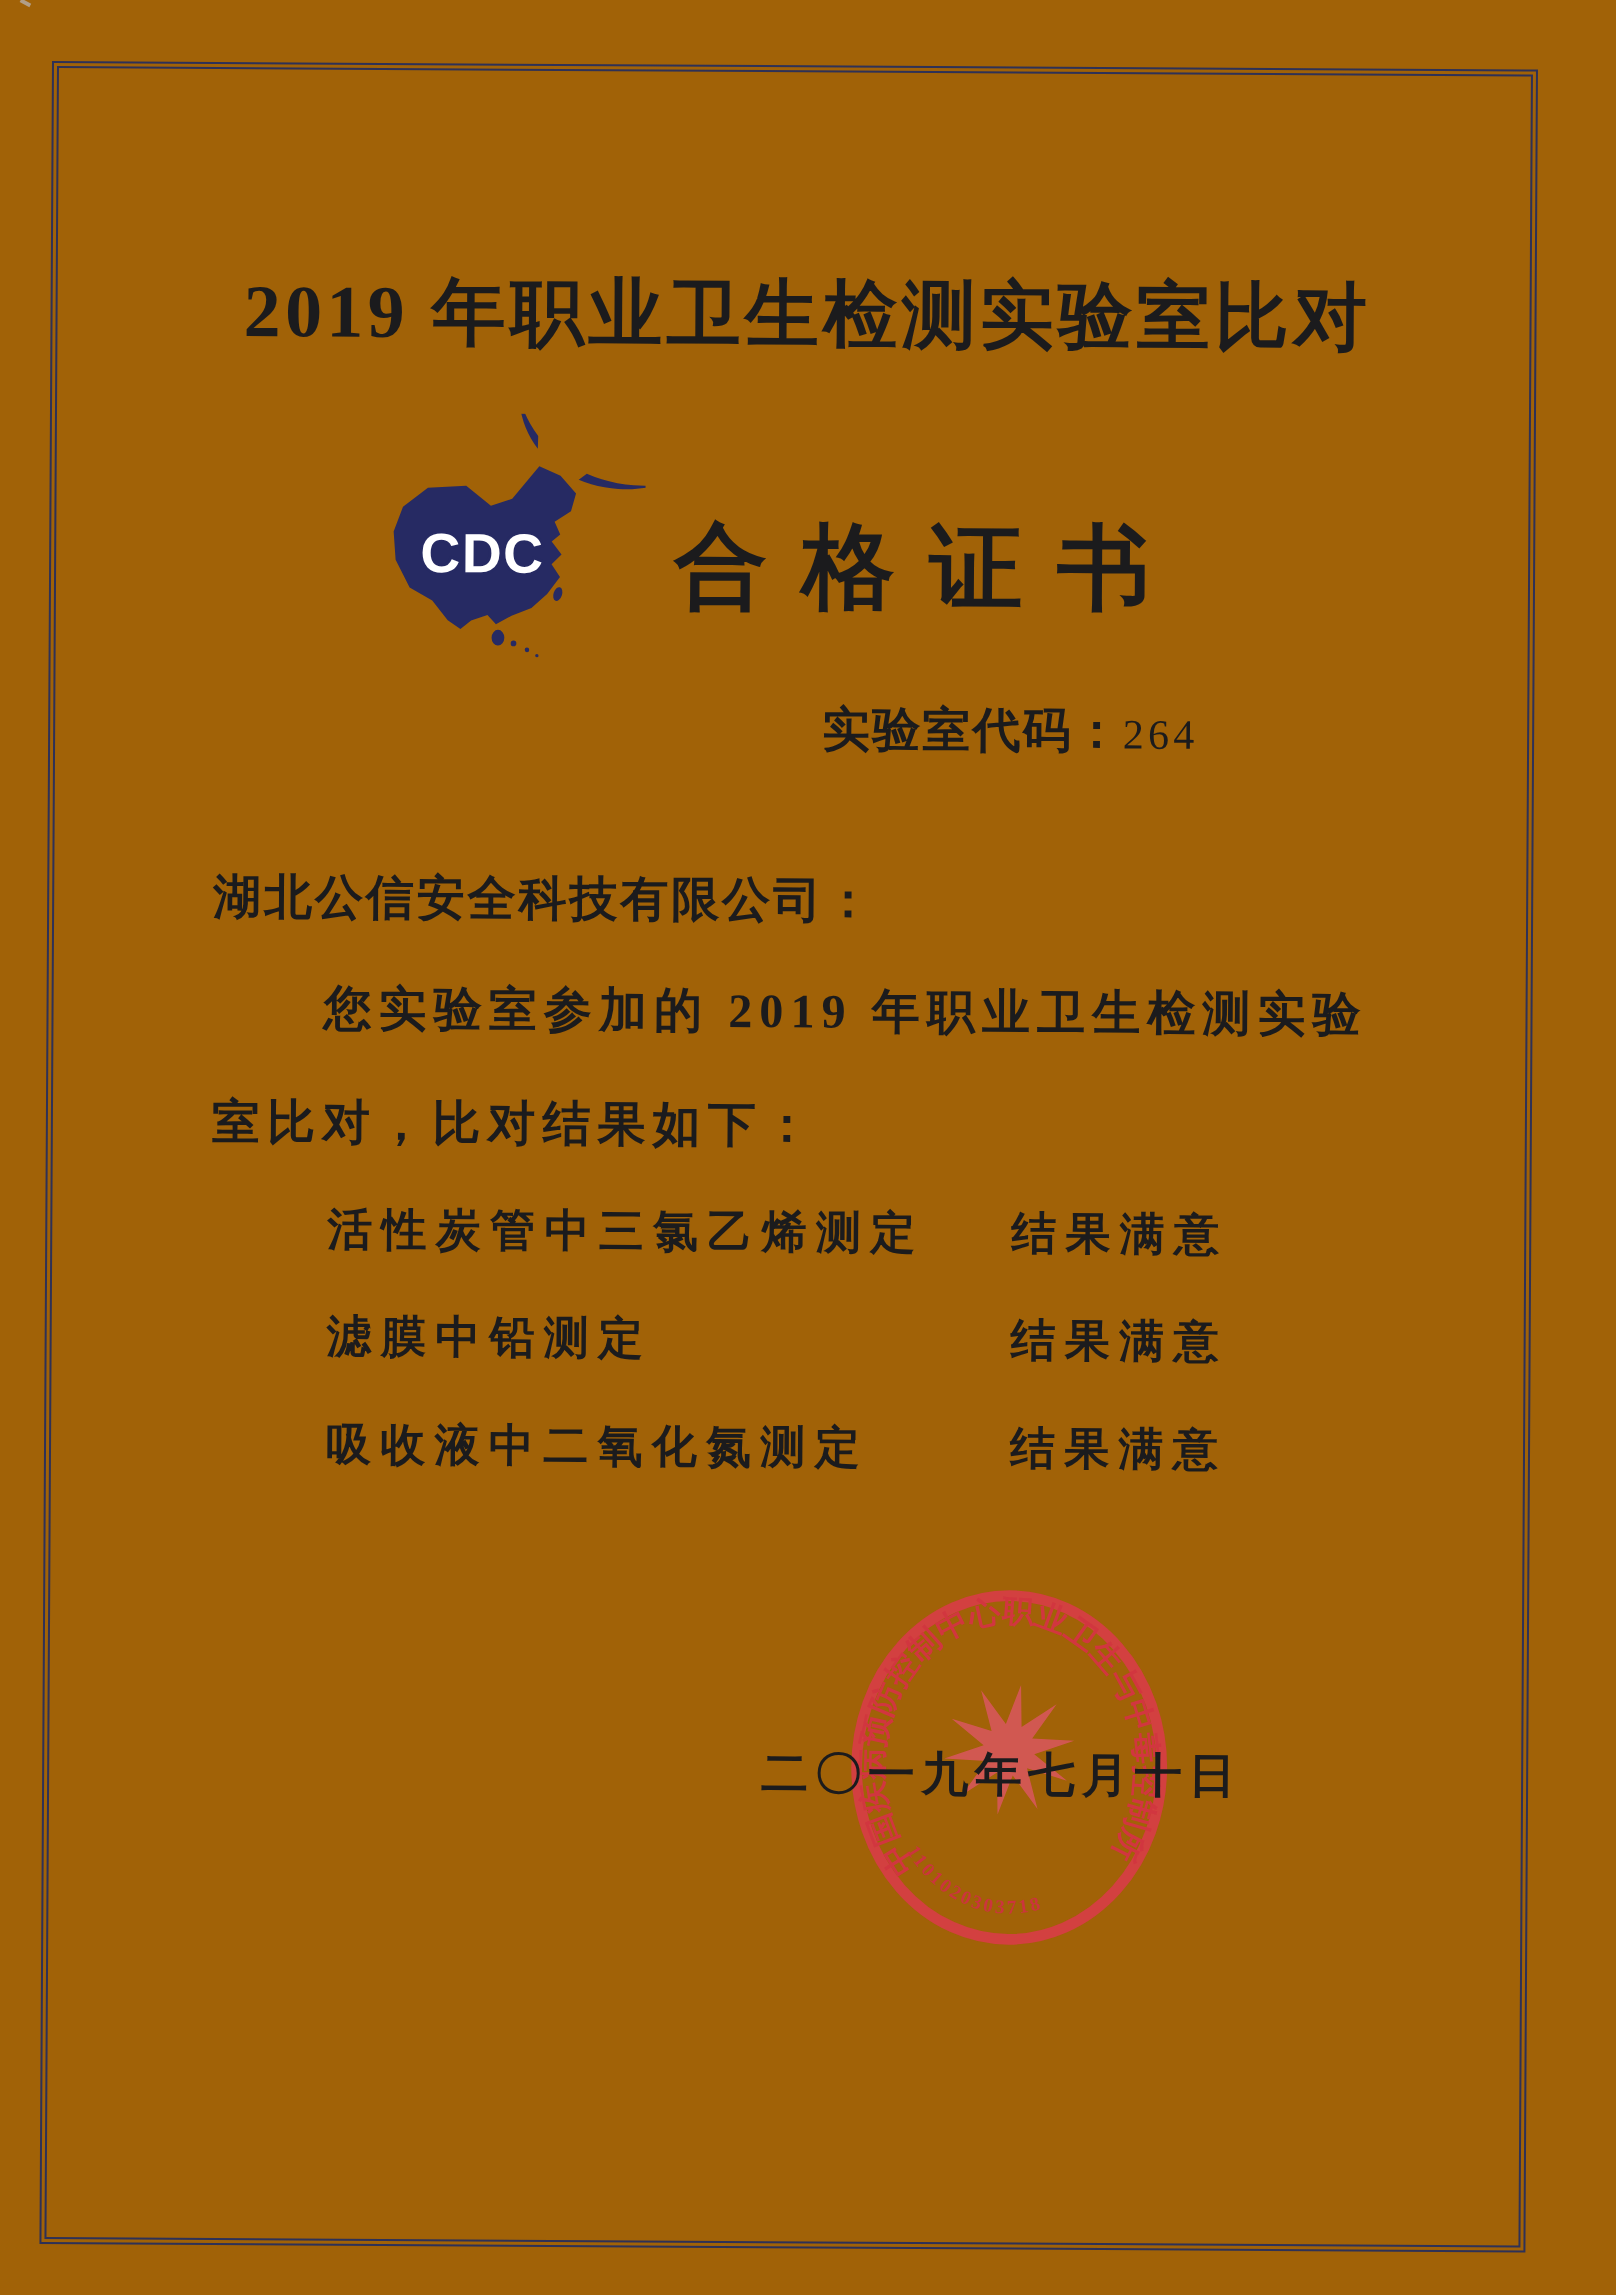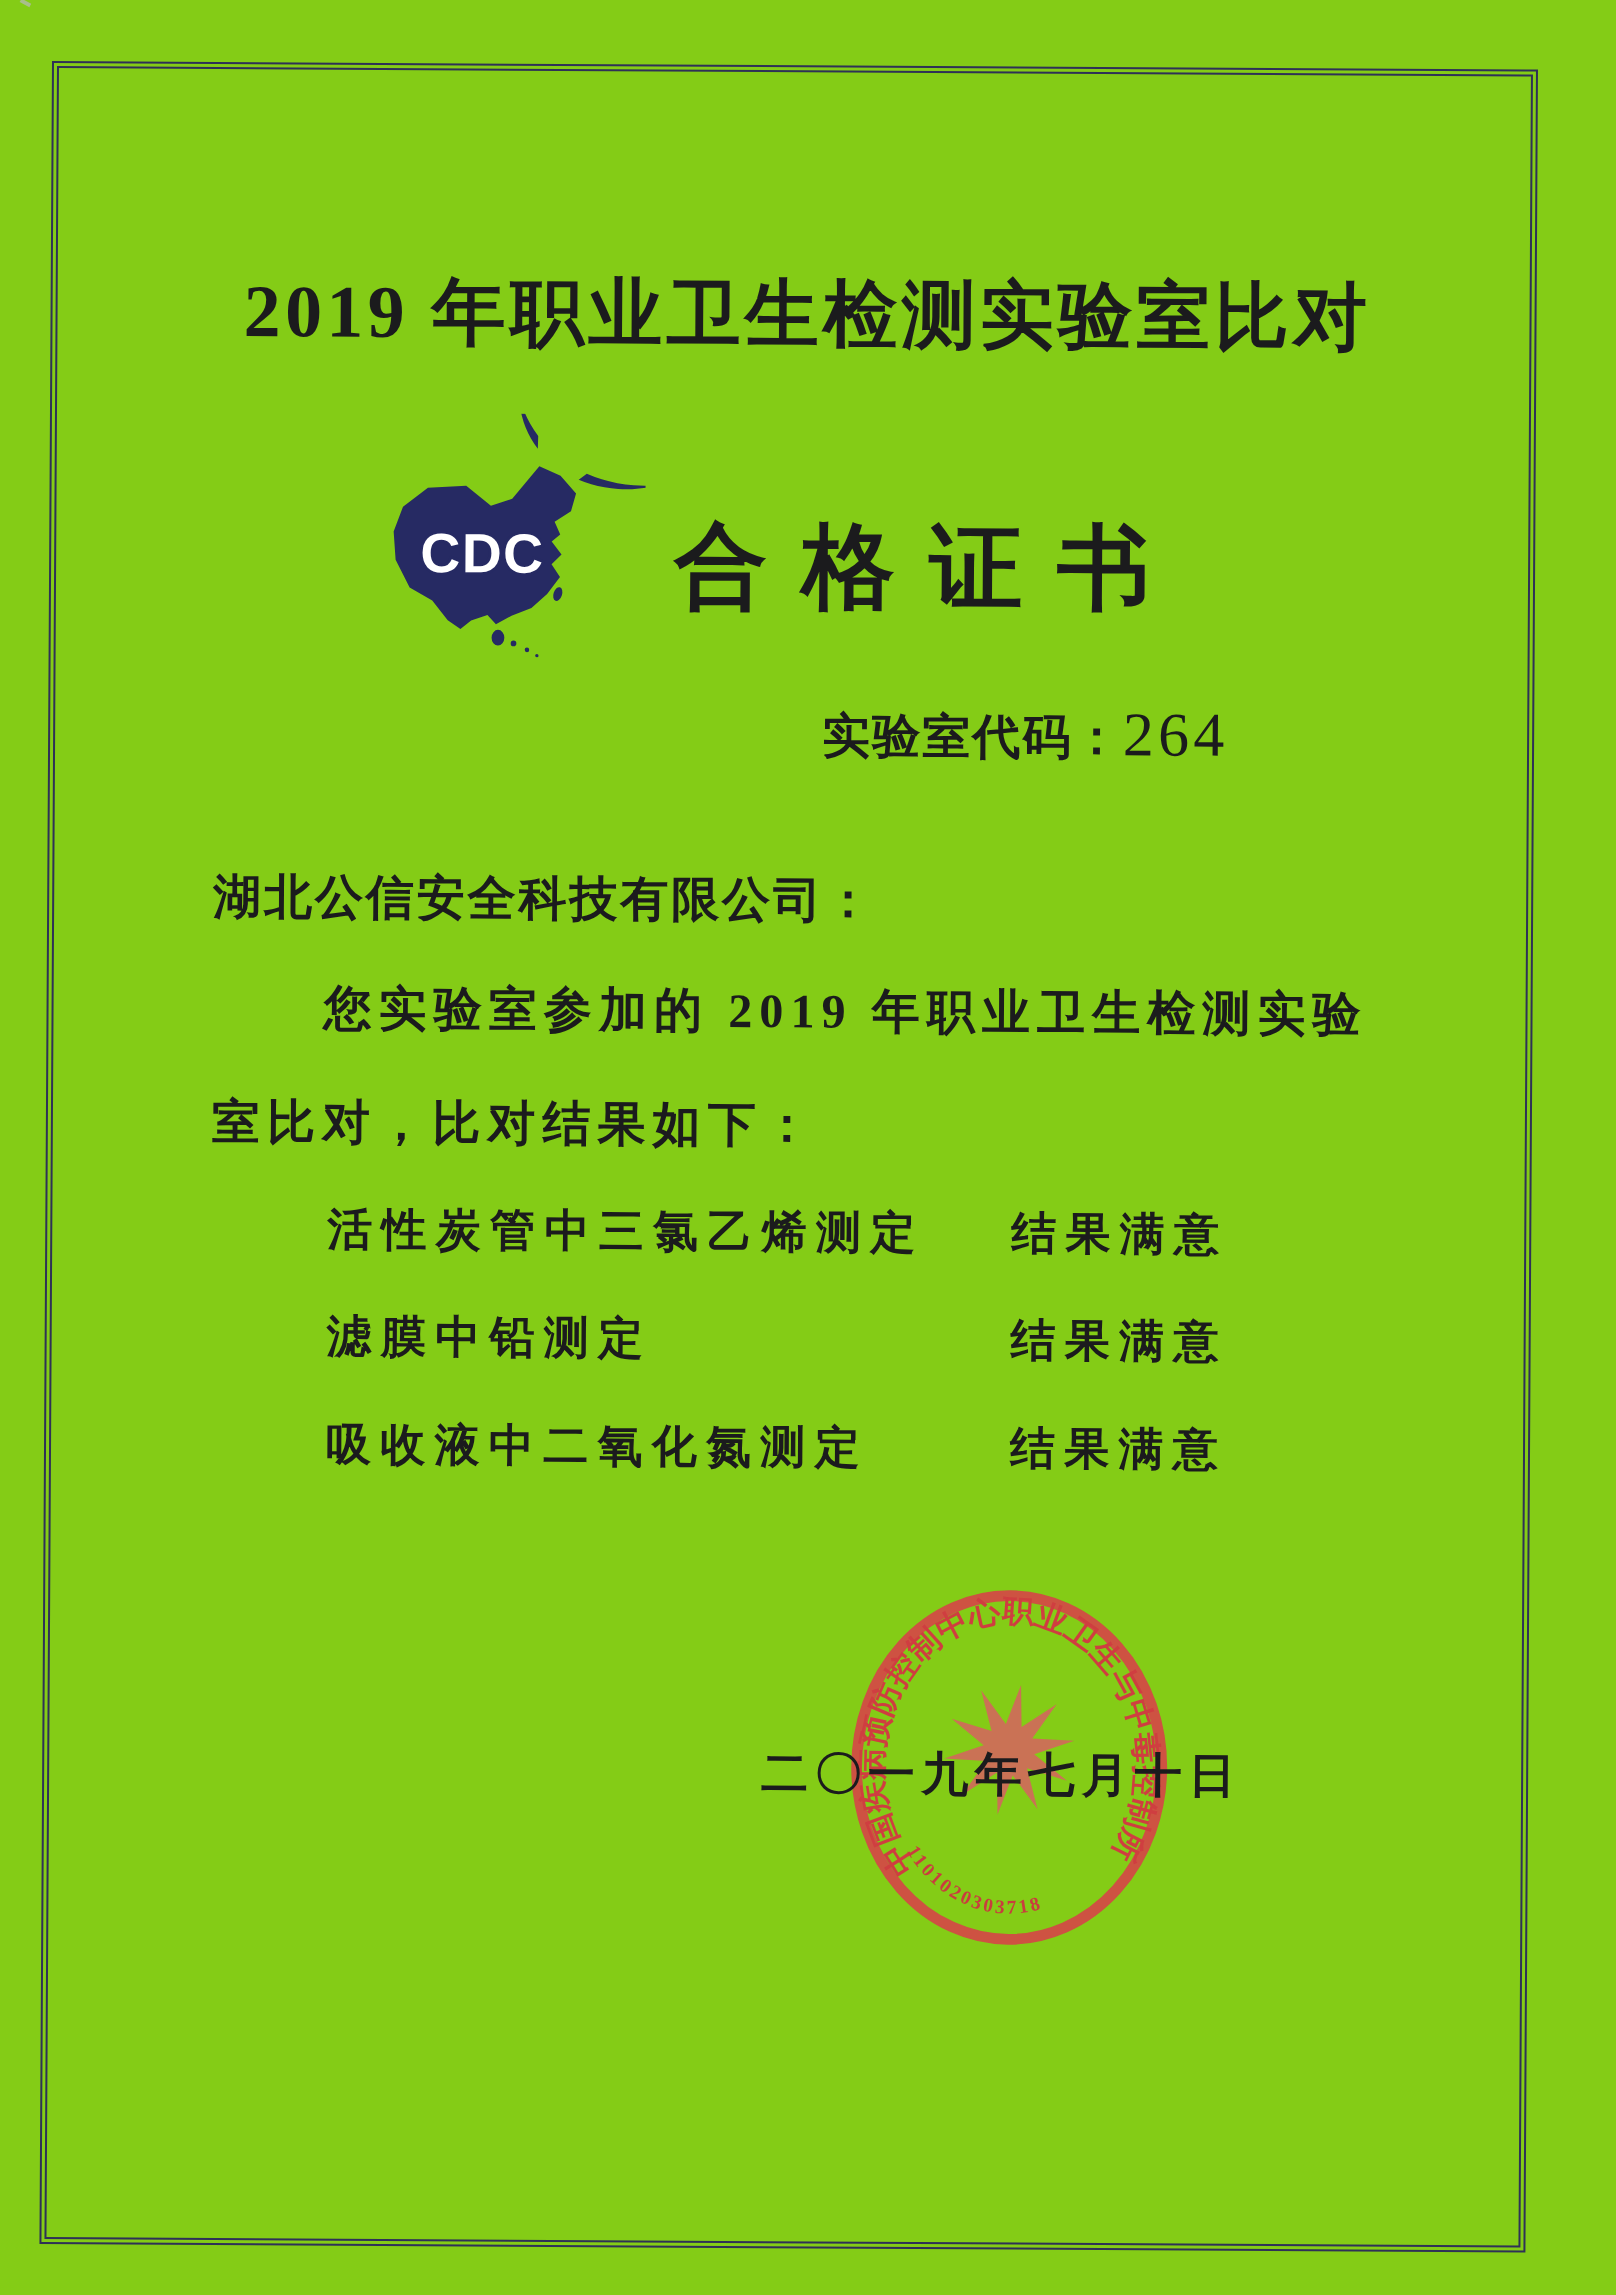--- a/index.html
+++ b/index.html
@@ -2,21 +2,21 @@
 <html style="font-size:11.4px"><head>
 <meta charset="utf-8">
 <style>
   html,body{margin:0;padding:0;}
   body{
     width:1617px;height:2295px;position:relative;overflow:hidden;
     background:#fcfbf9;
     font-family:"Liberation Serif","DejaVu Serif",serif;
     color:#1b1b1d;
   }
-  .sheet{position:absolute;inset:0;background:#84cc16;}
+  .sheet{position:absolute;inset:0;background:#a16207;}
   .rot{position:absolute;inset:0;transform:rotate(0.33deg);transform-origin:52px 63px;}
 
   
   .frame{
     position:absolute;left:52px;top:61px;width:1486px;height:2183px;
     border:2.1px solid #2e3157;box-sizing:border-box;
   }
   .frame-inner{
     position:absolute;inset:2.9px;border:2.1px solid #2e3157;
   }
@@ -25,21 +25,21 @@
 
   .title{
     left:96px;top:261px;width:1426px;text-align:center;
     font-size:74px;font-weight:bold;letter-spacing:4.3px;
   }
   .heading{
     left:677px;top:500px;
     font-size:93px;font-weight:bold;letter-spacing:5.7px;
   }
   .labcode{left:826px;top:693px;font-size:48px;font-weight:bold;letter-spacing:2.1px;}
-  .labcode .code-value{font-size:62px;font-weight:normal;letter-spacing:4.3px;vertical-align:-1.4px;}
+  .labcode .code-value{font-size:42px;font-weight:normal;letter-spacing:4.3px;vertical-align:-1.4px;}
   .recipient{left:218px;top:864px;font-size:48px;font-weight:bold;letter-spacing:2.9px;}
   .body-line1{left:329px;top:975px;font-size:48px;font-weight:bold;letter-spacing:7.1px;}
   .body-line2{left:218px;top:1089px;font-size:48px;font-weight:bold;letter-spacing:7.1px;}
 
   .result-row{left:0;width:1617px;height:57px;}
   .result-row .item{position:absolute;left:334px;font-size:45px;font-weight:bold;letter-spacing:9.3px;white-space:nowrap;}
   .result-row .verdict{position:absolute;left:1018px;font-size:45px;font-weight:bold;letter-spacing:9.3px;white-space:nowrap;}
   .row1{top:1198px;} .row2{top:1305px;} .row3{top:1413px;}
 
   .logo{left:329px;top:411px;width:319px;height:322px;}

